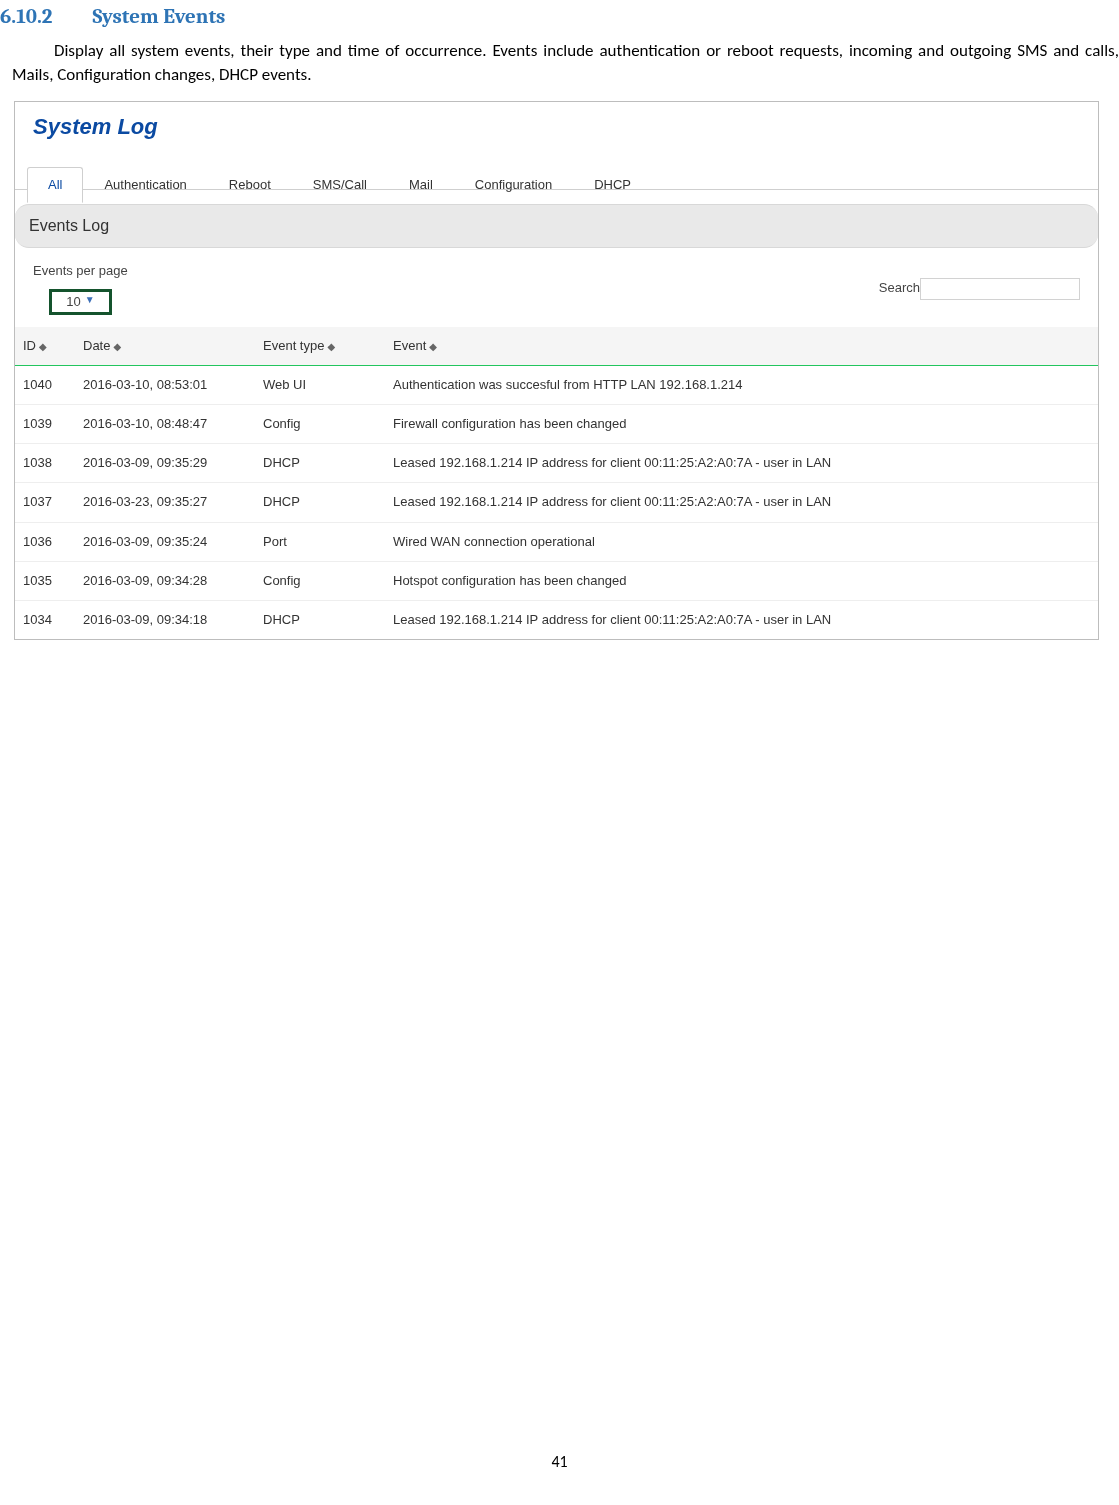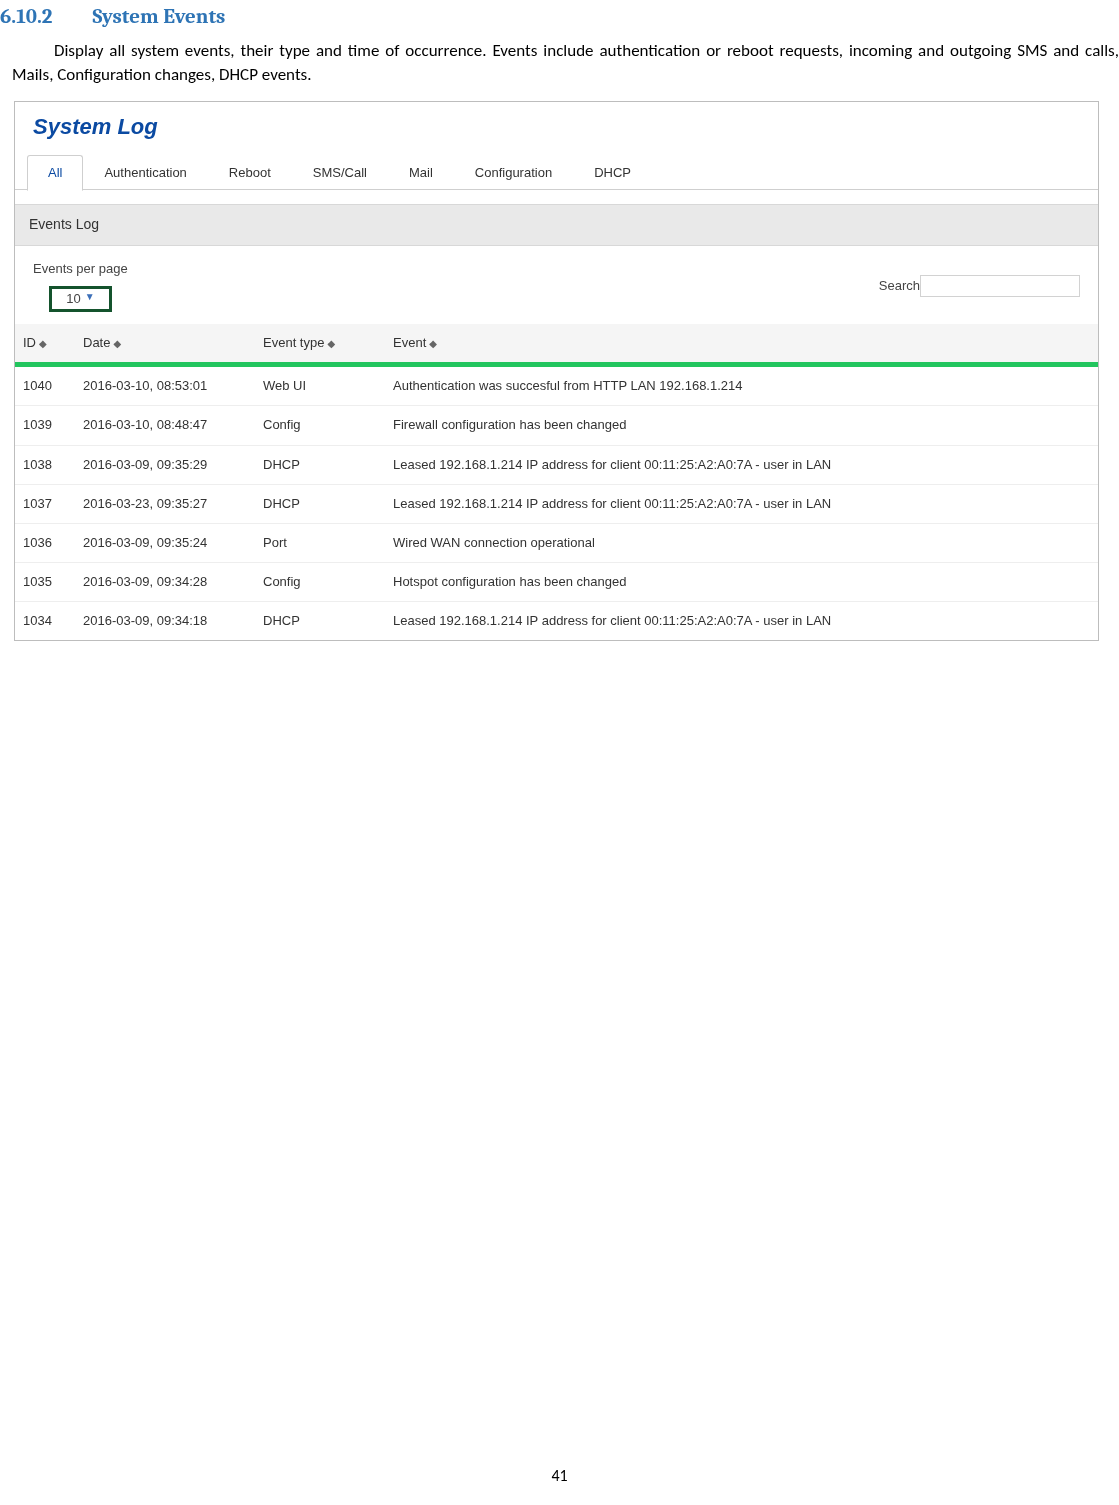--- a/index.html
+++ b/index.html
@@ -40,31 +40,32 @@
     font-style: italic;
     padding: 10px 0 4px 18px;
   }
   .tabs {
     display: flex;
     padding: 6px 0 0 12px;
     border-bottom: 1px solid #cfcfcf;
     font-family: Arial, sans-serif;
     font-size: 13px;
   }
-  .tab { padding: 8px 20px; cursor: pointer; color: #333; border: 1px solid transparent; border-bottom: none; position: relative; top: 2px; }
+  .tab { padding: 8px 20px; cursor: pointer; color: #333; border: 1px solid transparent; border-bottom: none; position: relative; top: 14px; }
   .tab.active { color: #0b4aa2; border: 1px solid #cfcfcf; border-bottom: 1px solid #fff; background: #fff; border-radius: 3px 3px 0 0; }
   .section-bar {
     background: #e9e9e9;
     border-top: 1px solid #d8d8d8;
     border-bottom: 1px solid #d8d8d8;
     padding: 10px 14px;
     font-family: Arial, sans-serif;
-    font-size: 14px;
+    font-size: 16px;
     color: #333;
     margin-top: 14px;
+    border-radius: 14px;
   }
   .controls {
     display: flex;
     align-items: center;
     justify-content: space-between;
     padding: 14px 18px 0 18px;
     font-family: Arial, sans-serif;
     font-size: 13px;
     color: #444;
   }
@@ -86,35 +87,35 @@
     margin-top: 12px;
     font-family: Arial, sans-serif;
     font-size: 13px;
     color: #333;
   }
   table.events thead th {
     text-align: left;
     font-weight: normal;
     padding: 10px 8px;
     background: #f5f5f5;
-    border-bottom: 5px solid #22c55e;
+    border-bottom: 1px solid #22c55e;
   }
   table.events thead th .sort { color: #666; font-size: 10px; margin-left: 3px; }
   table.events tbody td {
     padding: 10px 8px;
     border-bottom: 1px solid #eee;
   }
   table.events tbody tr:last-child td { border-bottom: none; }
   th.col-id { width: 60px; padding-left: 18px; }
   td.col-id { padding-left: 18px; }
   th.col-date { width: 180px; }
   th.col-type { width: 130px; }
   .page-number {
     position: absolute;
-    bottom: 18px;
+    bottom: 32px;
     left: 0; right: 0;
     text-align: center;
     font-size: 16px;
   }
 </style>
 </head>
 <body>
 
 <div class="page">
 

